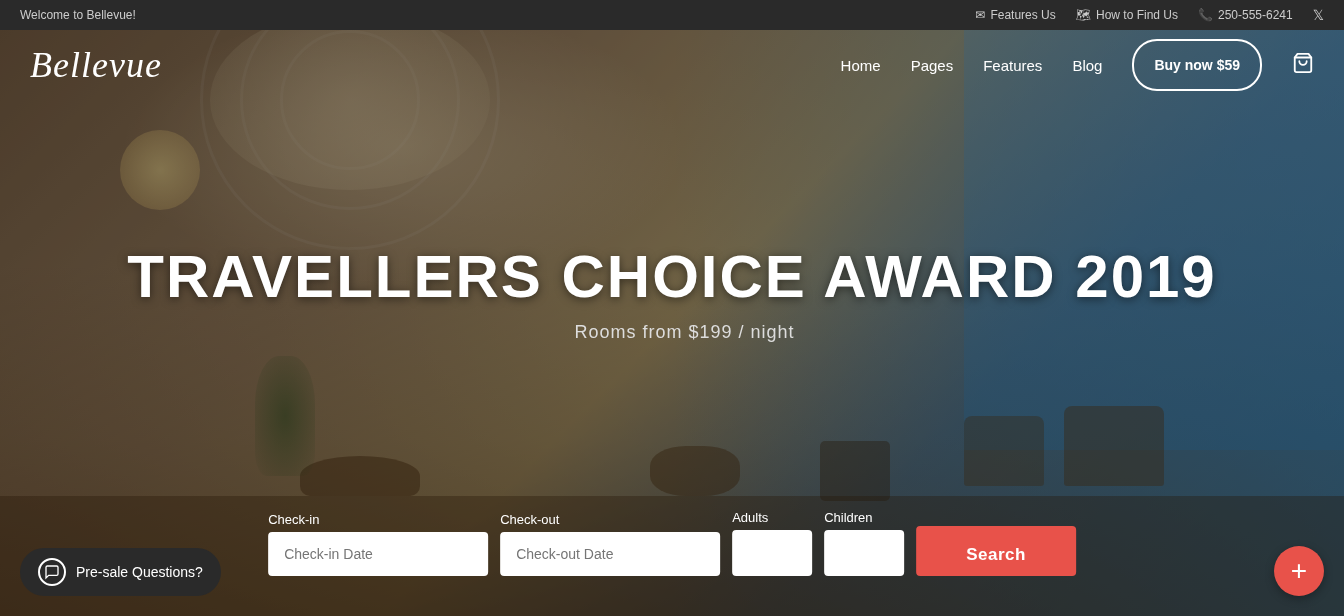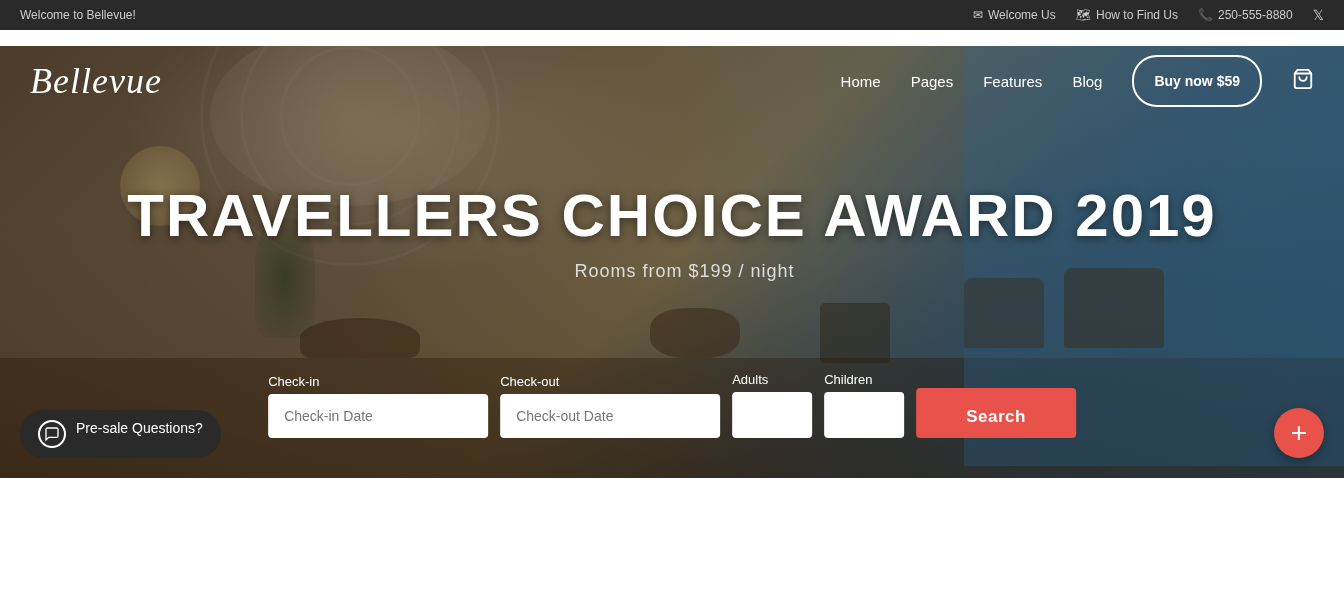--- a/index.html
+++ b/index.html
@@ -18,23 +18,22 @@
       position: relative;
       z-index: 10;
     }
     #topbar .right { display: flex; align-items: center; gap: 20px; }
     #topbar .right a { color: #ccc; text-decoration: none; display: flex; align-items: center; gap: 5px; font-size: 12px; }
 
     
     #hero {
       position: relative;
       width: 1344px;
-      height: 432px;
+      height: 586px;
       overflow: hidden;
-      margin-top: 16px;
     }
 
     
     #navbar {
       position: absolute;
       top: 0;
       left: 0;
       right: 0;
       height: 70px;
       display: flex;
@@ -160,20 +159,21 @@
     
     #chat-bubble {
       position: absolute;
       bottom: 20px;
       left: 20px;
       background: #2a2a2a;
       color: #fff;
       border-radius: 30px;
       padding: 10px 18px;
       display: flex;
+      align-items: center;
       gap: 10px;
       font-size: 14px;
       font-weight: 500;
       cursor: pointer;
       z-index: 10;
     }
     #chat-icon {
       width: 28px;
       height: 28px;
       border: 2px solid #fff;
@@ -262,29 +262,29 @@
     }
   </style>
 </head>
 <body>
 
 <div id="topbar">
   <span>Welcome to Bellevue!</span>
   <div class="right">
     <a href="#">
       <span>✉</span>
-      <span>Welcome Us</span>
+      <span>Features Us</span>
     </a>
     <a href="#">
       <span>🗺</span>
       <span>How to Find Us</span>
     </a>
     <a href="#">
       <span>📞</span>
-      <span>250-555-8880</span>
+      <span>250-555-6241</span>
     </a>
     <a href="#">
       <span style="font-size:14px; font-style:normal;">𝕏</span>
     </a>
   </div>
 </div>
 
 <div id="hero">
 
   <div id="hero-bg-detailed"></div>

